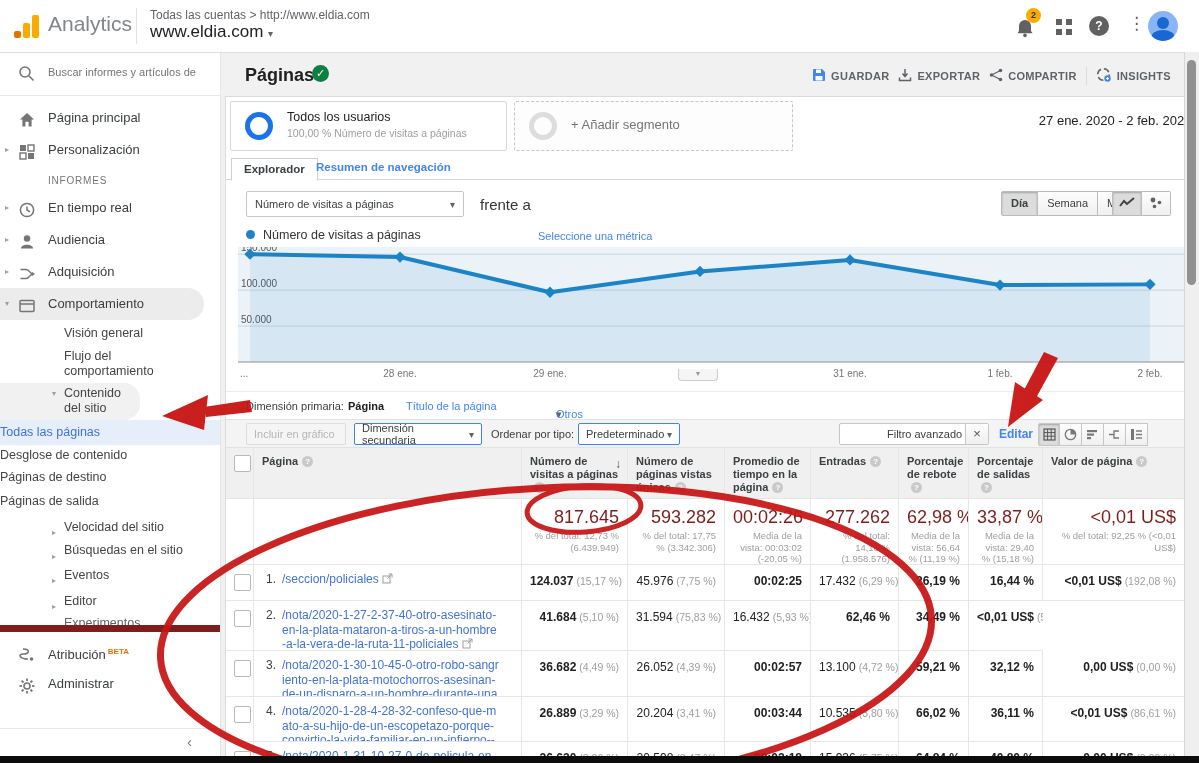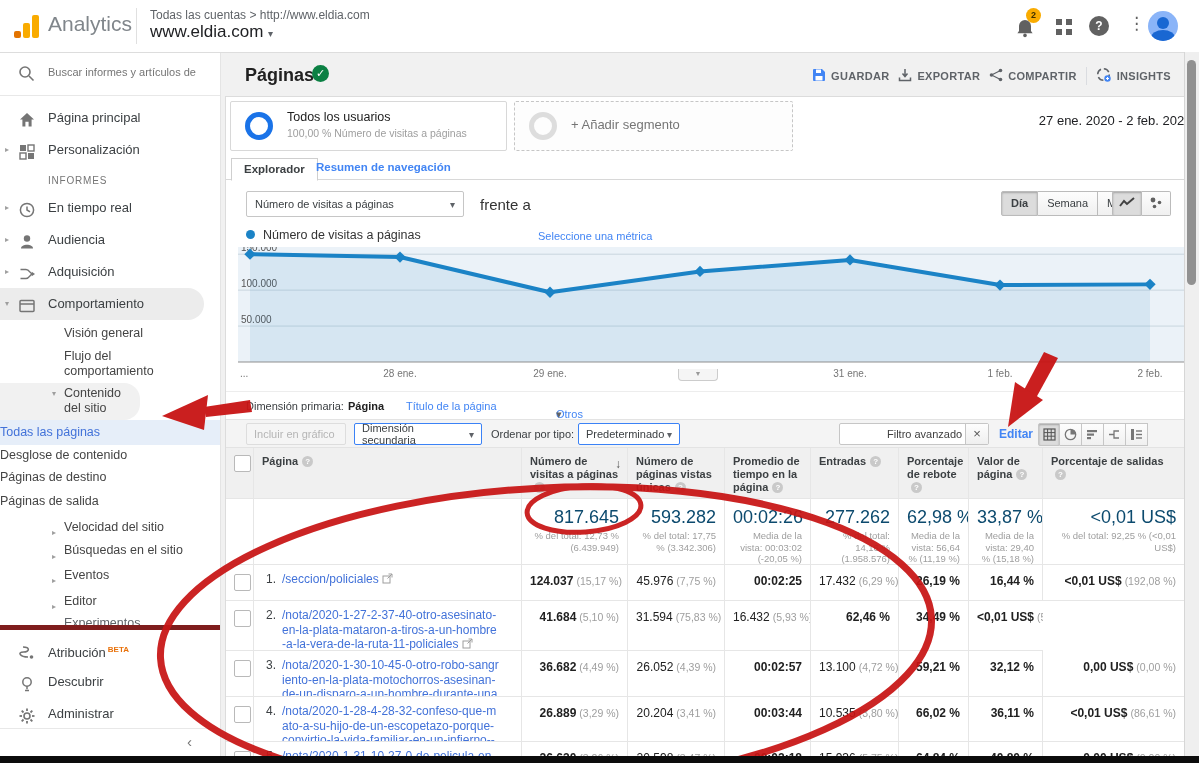--- a/index.html
+++ b/index.html
@@ -38,21 +38,21 @@
   .pill{background:#ececec;border-radius:0 16px 16px 0;width:204px;box-sizing:border-box;}
   .sub{position:relative;padding-left:64px;font-size:12.5px;color:#444;line-height:15px;}
   .sub.one{height:26px;line-height:26px;}
   .sub.two{padding-top:3px;padding-bottom:4px;width:140px;}
   .pill2{background:#f1f1f1;border-radius:0 16px 16px 0;width:204px;box-sizing:border-box;}
   .deep{position:relative;font-size:12.5px;color:#444;line-height:15px;}
   .deep.one{height:25px;line-height:25px;}
   .deep.two{padding-top:3px;padding-bottom:4px;width:128px;}
   .selected{background:#e6eef9;color:#4272d9;}
   .subexp{position:absolute;left:52px;top:3px;font-size:8px;color:#9e9e9e;}
-  .sbottom{position:absolute;left:0;right:0;top:572px;bottom:0;background:#fff;border-top:5px solid #7f1d1d;}
+  .sbottom{position:absolute;left:0;right:0;top:572px;bottom:0;background:#fff;border-top:7px solid #7f1d1d;}
   .collapse{position:absolute;left:0;right:0;bottom:0;height:27px;border-top:1px solid #e8e8e8;}
   .collapse span{position:absolute;right:28px;top:4px;font-size:15px;color:#757575;}
   .beta{font-size:8px;color:#e8710a;font-weight:bold;vertical-align:super;margin-left:2px;}
   
   .titlebar{position:absolute;left:220px;top:52px;right:14px;height:51px;z-index:5;padding-left:33px;}
   .rtitle{position:absolute;left:25px;top:13px;font-size:18px;font-weight:600;color:#212121;}
   .gcheck{position:absolute;left:92px;top:13px;width:17px;height:17px;border-radius:50%;background:#0b8043;color:#fff;
           font-size:11px;text-align:center;line-height:17px;}
   .actions{position:absolute;right:14px;top:15px;display:flex;align-items:center;gap:9px;}
   .action{display:flex;align-items:center;gap:5px;font-size:11px;font-weight:bold;color:#5f6368;letter-spacing:.3px;}
@@ -115,21 +115,21 @@
   .grow>div{box-sizing:border-box;border-right:1px solid #e6e6e6;border-bottom:1px solid #e6e6e6;overflow:hidden;}
   .grow>div:last-child{border-right:none;}
   .thead{background:#f0f0f0;}
   .thead>div{padding:7px 8px 4px;font-size:11px;font-weight:bold;color:#3c4043;line-height:13px;position:relative;}
   .q{display:inline-block;width:11px;height:11px;border-radius:50%;background:#c9c9c9;color:#fff;font-size:8px;font-weight:bold;
      text-align:center;line-height:11px;margin-left:4px;vertical-align:1px;}
   .sortarrow{position:absolute;right:6px;top:10px;color:#555;font-size:12px;font-weight:normal;}
   .cbx{display:inline-block;width:15px;height:15px;border:1px solid #b9b9b9;border-radius:2px;background:#fff;}
   .cbcell{padding:9px 0 0 6px;}
   .summ>div{padding:8px 8px 6px;text-align:right;}
-  .bignum{font-size:18px;color:#0c4a6e;line-height:21px;white-space:nowrap;}
+  .bignum{font-size:18px;color:#7f1d1d;line-height:21px;white-space:nowrap;}
   .subtext{font-size:9.5px;color:#9e9e9e;line-height:11.5px;margin-top:2px;}
   .trow>div{padding:9px 8px 4px;font-size:12px;color:#212121;text-align:right;white-space:nowrap;}
   .trow .pagecell{text-align:left;white-space:normal;padding:7px 6px 20px 2px;line-height:14.5px;}
   .rownum{display:inline-block;width:20px;color:#3c4043;text-align:right;margin-right:6px;vertical-align:top;}
   .pagelink{color:#4272d9;word-break:break-all;display:inline-block;width:218px;vertical-align:top;}
   .pct{font-size:10.5px;color:#9e9e9e;margin-left:3px;}
   .w700{font-weight:bold;} .w600{font-weight:600;}
   
   .vscroll{position:absolute;right:0;top:52px;width:14px;bottom:7px;background:#efefef;border-left:1px solid #d6d6d6;z-index:30;}
   .vthumb{position:absolute;left:2px;top:8px;width:9px;height:225px;background:#919191;border-radius:5px;}
@@ -268,28 +268,20 @@
       </div>
       <div class="sub one" style="height:18px;line-height:18px;color:#5f6368;"><span>Experimentos</span></div>
     </div>
     <div class="sbottom">
       <div class="nitem" style="height:32px;margin-top:4px;">
         <span class="ic"><svg width="18" height="18" viewBox="0 0 18 18">
               <path d="M5 4 C12 4 12 9 5.5 9 C-1 9 2 14 10 14" fill="none" stroke="#757575" stroke-width="1.6"></path>
               <circle cx="13.5" cy="14" r="1.8" fill="#757575"></circle>
             </svg></span>
         <span>Atribución</span><span class="beta">BETA</span>
-      </div>
-      <div class="nitem">
-        <span class="ic"><svg width="18" height="18" viewBox="0 0 18 18">
-              <circle cx="9" cy="7" r="4.2" fill="none" stroke="#757575" stroke-width="1.5"></circle>
-              <line x1="9" y1="11.2" x2="9" y2="14.2" stroke="#757575" stroke-width="1.5"></line>
-              <line x1="7" y1="15.5" x2="11" y2="15.5" stroke="#757575" stroke-width="1.5"></line>
-            </svg></span>
-        <span>Descubrir</span>
       </div>
       <div class="nitem">
         <span class="ic"><svg width="18" height="18" viewBox="0 0 18 18">
               <circle cx="9" cy="9" r="3" fill="none" stroke="#757575" stroke-width="1.6"></circle>
               <g stroke="#757575" stroke-width="1.8">
                 <line x1="9" y1="1.5" x2="9" y2="4"></line>
                 <line x1="9" y1="14" x2="9" y2="16.5"></line>
                 <line x1="1.5" y1="9" x2="4" y2="9"></line>
                 <line x1="14" y1="9" x2="16.5" y2="9"></line>
                 <line x1="3.7" y1="3.7" x2="5.5" y2="5.5"></line>
@@ -496,22 +488,22 @@
 
     <div class="dtable">
       <div class="grow thead">
         <div class="cbcell"><span class="cbx"></span></div>
         <div><span>Página</span><span class="q">?</span></div>
         <div><span>Número de visitas a páginas</span><span class="q">?</span><span class="sortarrow">↓</span></div>
         <div><span>Número de páginas vistas únicas</span><span class="q">?</span></div>
         <div><span>Promedio de tiempo en la página</span><span class="q">?</span></div>
         <div><span>Entradas</span><span class="q">?</span></div>
         <div><span>Porcentaje de rebote</span><span class="q">?</span></div>
+        <div><span>Porcentaje de salidas</span><span class="q">?</span></div>
         <div><span>Valor de página</span><span class="q">?</span></div>
-        <div><span>Porcentaje de salidas</span><span class="q">?</span></div>
       </div>
       <div class="grow summ" style="height:66px;">
         <div></div>
         <div></div>
         <div>
             <div class="bignum">817.645</div>
             <div class="subtext">% del total: 12,73 % (6.439.949)</div>
           </div>
         <div>
             <div class="bignum">593.282</div>

